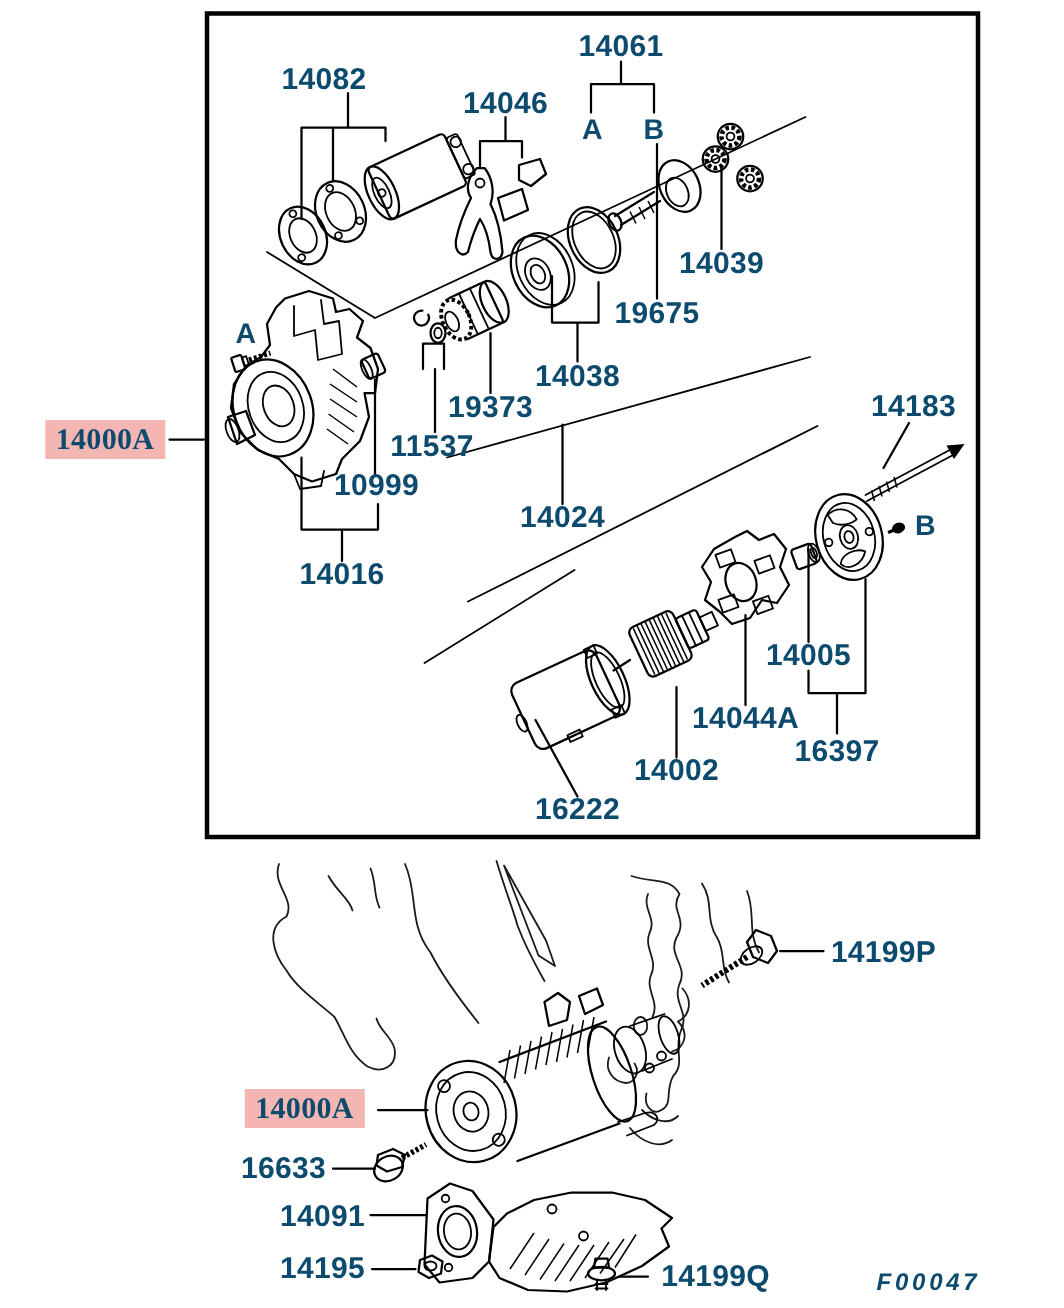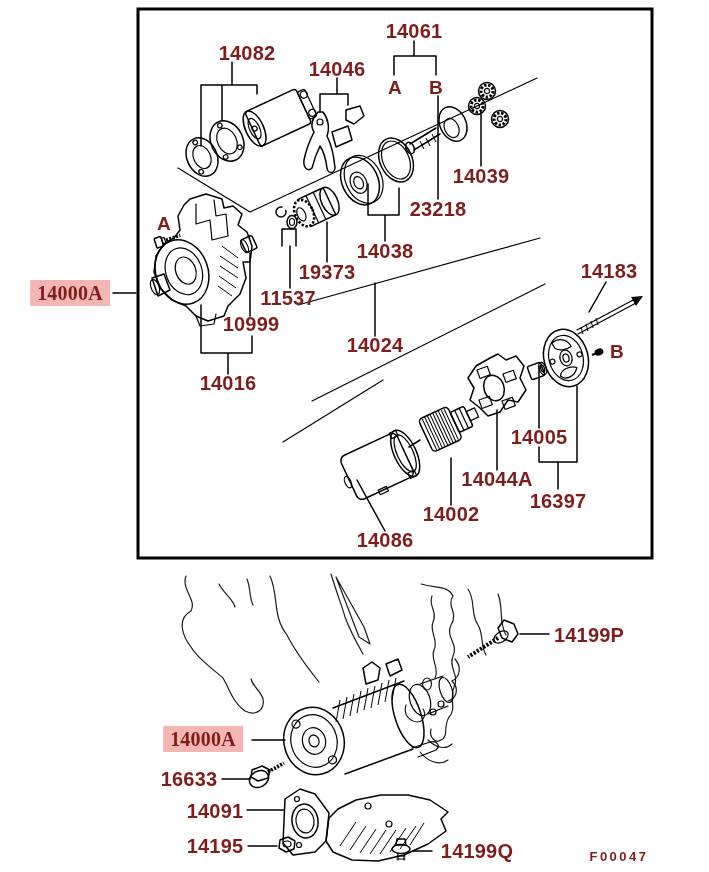--- a/index.html
+++ b/index.html
@@ -4,24 +4,24 @@
 <style>
   html,body{margin:0;padding:0;background:#fff;}
   #root{position:relative;width:709px;height:872px;background:#fff;overflow:hidden;
         font-family:"Liberation Sans",sans-serif;}
   #art{position:absolute;left:0;top:0;}
   .ln{fill:none;stroke:#000;stroke-width:1.5;stroke-linecap:round;stroke-linejoin:round;}
   .thin{fill:none;stroke:#000;stroke-width:1.2;stroke-linecap:round;stroke-linejoin:round;}
   .eng{fill:none;stroke:#1a1a1a;stroke-width:1.2;stroke-linecap:round;stroke-linejoin:round;}
   .hat{fill:none;stroke:#000;stroke-width:1;}
   .lbl{position:absolute;transform:translate(-50%,-50%);font-weight:bold;font-size:20px;
-       letter-spacing:.2px;color:#7f1d1d;white-space:nowrap;line-height:1;}
+       letter-spacing:.2px;color:#0c4a6e;white-space:nowrap;line-height:1;}
   .marker{font-size:19px;}
   .hl{padding:3px 7px;font-family:Liberation Serif, serif;}
-  .figcode{font-size:13px;letter-spacing:2.5px;}
+  .figcode{font-size:16px;letter-spacing:2.5px;font-style:italic;}
 </style>
 </head>
 <body>
 
 <div id="root">
 
 <svg id="art" width="709" height="872" viewBox="0 0 709 872">
 
   <rect x="138" y="9" width="514" height="549" fill="none" stroke="#000" stroke-width="3"></rect>
 
@@ -302,42 +302,42 @@
   </g>
 
   <g>
     <path class="ln" d="M397,839 L405,839 L406,845 L396,845 Z"></path>
     <ellipse class="ln" cx="401" cy="849" rx="9" ry="4.5"></ellipse>
     <path class="thin" d="M398,853 V860 M404,853 V860 M397,856 H405 M397,859 H405"></path>
   </g>
 
 </svg>
 
-<div class="lbl" style="left:247px;top:53px">14082</div>
+<div class="lbl" style="left:216px;top:53px">14082</div>
 <div class="lbl" style="left:337px;top:69px">14046</div>
 <div class="lbl" style="left:414px;top:31px">14061</div>
 <div class="lbl marker" style="left:395px;top:87px">A</div>
 <div class="lbl marker" style="left:436px;top:87px">B</div>
 <div class="lbl marker" style="left:164px;top:223px">A</div>
 <div class="lbl" style="left:481px;top:176px">14039</div>
-<div class="lbl" style="left:438px;top:209px">23218</div>
+<div class="lbl" style="left:438px;top:209px">19675</div>
 <div class="lbl" style="left:385px;top:251px">14038</div>
 <div class="lbl" style="left:327px;top:272px">19373</div>
 <div class="lbl" style="left:288px;top:298px">11537</div>
 <div class="lbl" style="left:251px;top:324px">10999</div>
 <div class="lbl" style="left:228px;top:383px">14016</div>
 <div class="lbl" style="left:375px;top:345px">14024</div>
 <div class="lbl hl" style="left: 70px; top: 293px; background: rgb(244, 182, 178);">14000A</div>
 <div class="lbl" style="left:609px;top:271px">14183</div>
 <div class="lbl marker" style="left:617px;top:351px">B</div>
 <div class="lbl" style="left:539px;top:437px">14005</div>
 <div class="lbl" style="left:497px;top:479px">14044A</div>
 <div class="lbl" style="left:451px;top:514px">14002</div>
 <div class="lbl" style="left:558px;top:501px">16397</div>
-<div class="lbl" style="left:385px;top:540px">14086</div>
+<div class="lbl" style="left:385px;top:540px">16222</div>
 
 <div class="lbl" style="left:589px;top:635px">14199P</div>
 <div class="lbl hl" style="left: 203px; top: 739px; background: rgb(244, 182, 178);">14000A</div>
 <div class="lbl" style="left:189px;top:779px">16633</div>
 <div class="lbl" style="left:215px;top:811px">14091</div>
 <div class="lbl" style="left:215px;top:846px">14195</div>
 <div class="lbl" style="left:477px;top:851px">14199Q</div>
 <div class="lbl figcode" style="left:619px;top:856px">F00047</div>
 
 </div>

